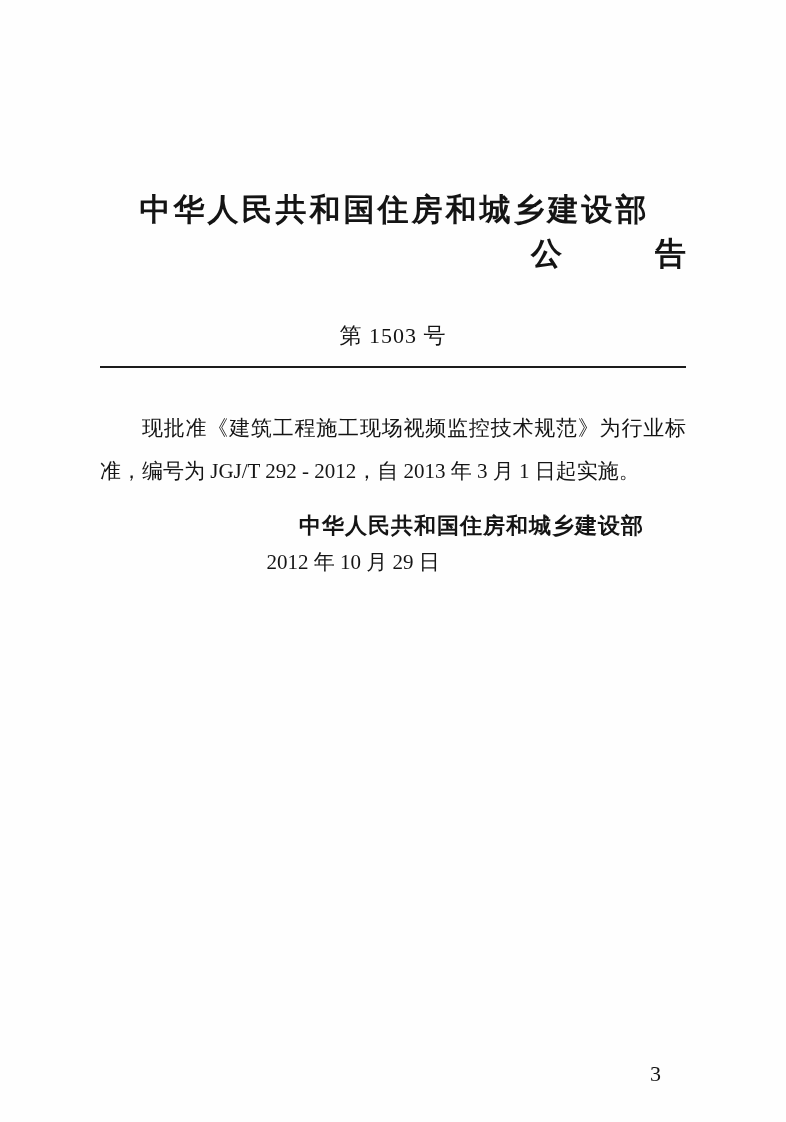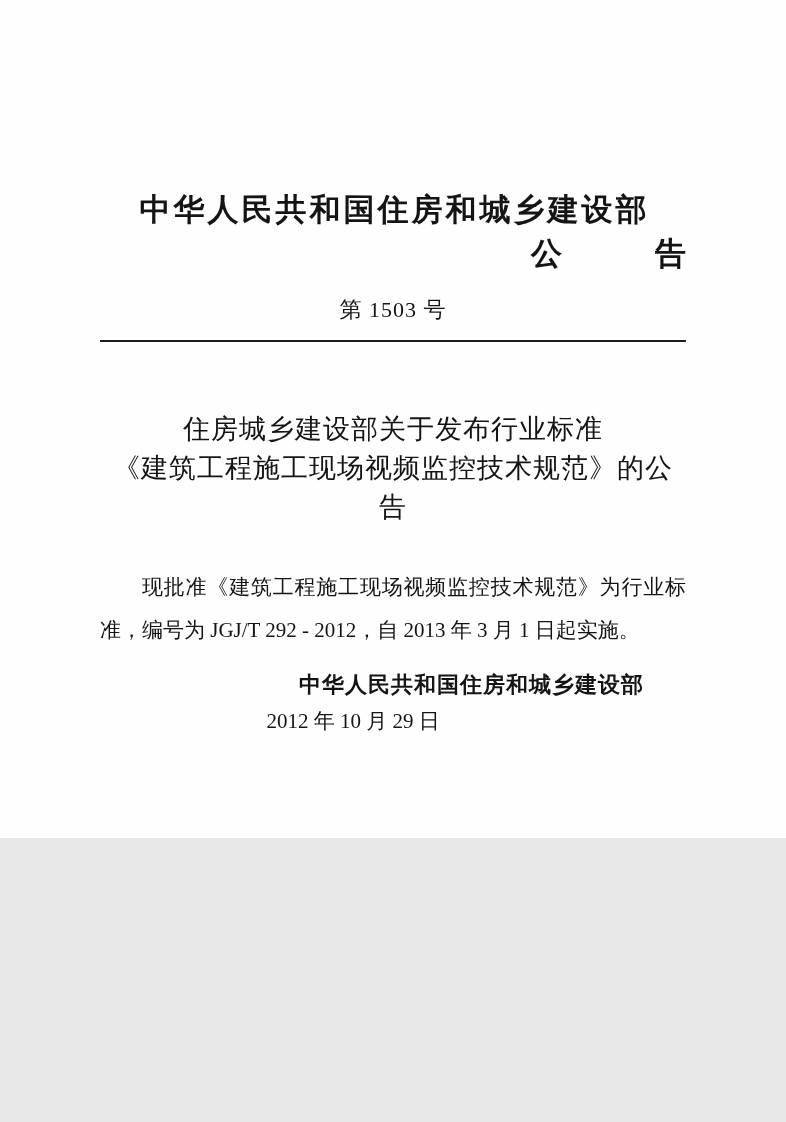--- a/index.html
+++ b/index.html
@@ -3,21 +3,21 @@
 <meta charset="utf-8">
 <style>
   * { margin: 0; padding: 0; box-sizing: border-box; }
   html, body {
     background: #e8e8e8;
     font-family: "Liberation Serif", "DejaVu Serif", serif;
   }
   .page {
     position: relative;
     width: 786px;
-    height: 838px;
+    height: 1122px;
     margin: 0 auto;
     background: #fefefe;
     color: #141414;
     overflow: hidden;
   }
   .content {
     padding: 0 100px;
   }
   .ministry-title {
     padding-top: 191px;
@@ -31,21 +31,21 @@
   }
   .announce-word {
     margin-top: 7px;
     font-family: "Liberation Sans", "DejaVu Sans", sans-serif;
     font-weight: bold;
     font-size: 31px;
     line-height: 37px;
     text-align: right;
   }
   .doc-number {
-    margin-top: 24px;
+    margin-top: 50px;
     font-size: 22px;
     line-height: 28px;
     text-align: center;
     letter-spacing: 1px;
   }
   .rule {
     border: none;
     border-top: 2.5px solid #1c1c1c;
     margin-top: 16px;
     width: 100%;
@@ -101,24 +101,20 @@
   <div class="content">
 
     <div class="ministry-title">中华人民共和国住房和城乡建设部</div>
 
     <div class="announce-word">公　　　告</div>
 
     <div class="doc-number">第 1503 号</div>
 
     <hr class="rule">
 
-    <div class="notice-title">
-      <div>住房城乡建设部关于发布行业标准</div>
-      <div>《建筑工程施工现场视频监控技术规范》的公告</div>
-    </div>
 
     <div class="body-text">
       <p>现批准《建筑工程施工现场视频监控技术规范》为行业标准，编号为 JGJ/T 292 - 2012，自 2013 年 3 月 1 日起实施。</p>
     </div>
 
     <div class="signature">
       <div class="sig-org">中华人民共和国住房和城乡建设部</div>
       <div class="sig-date">2012 年 10 月 29 日</div>
     </div>
 

